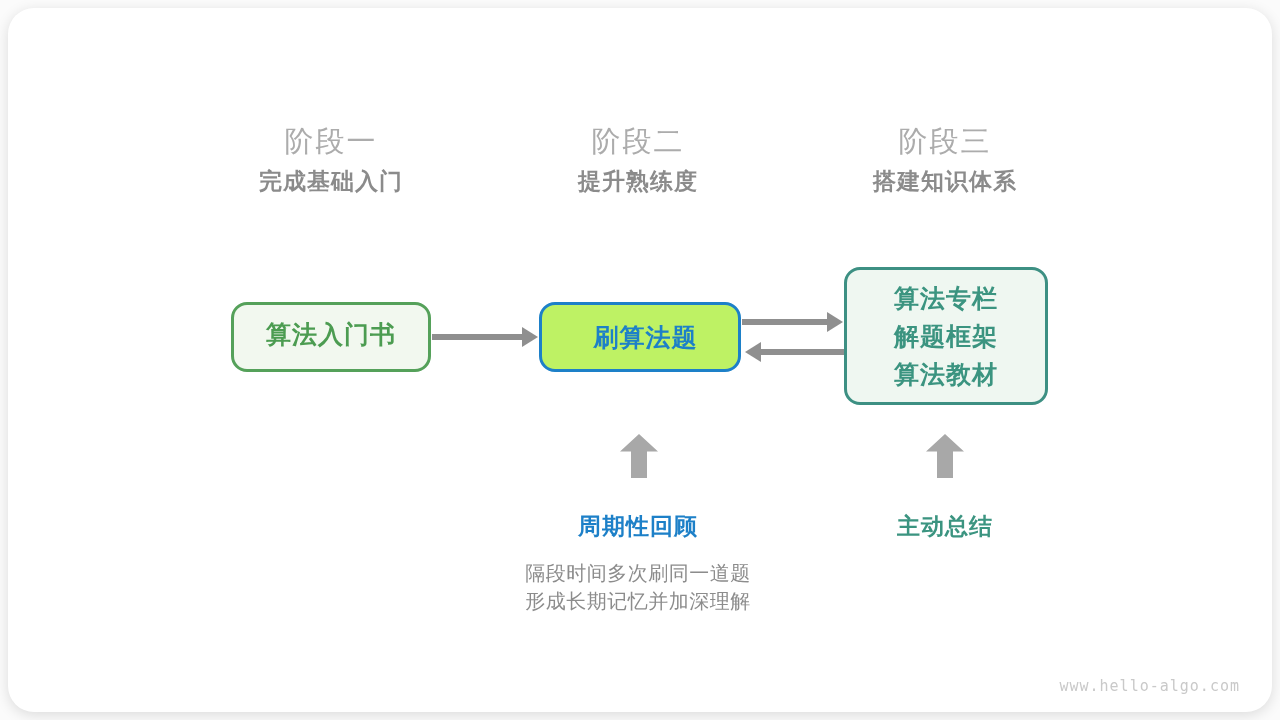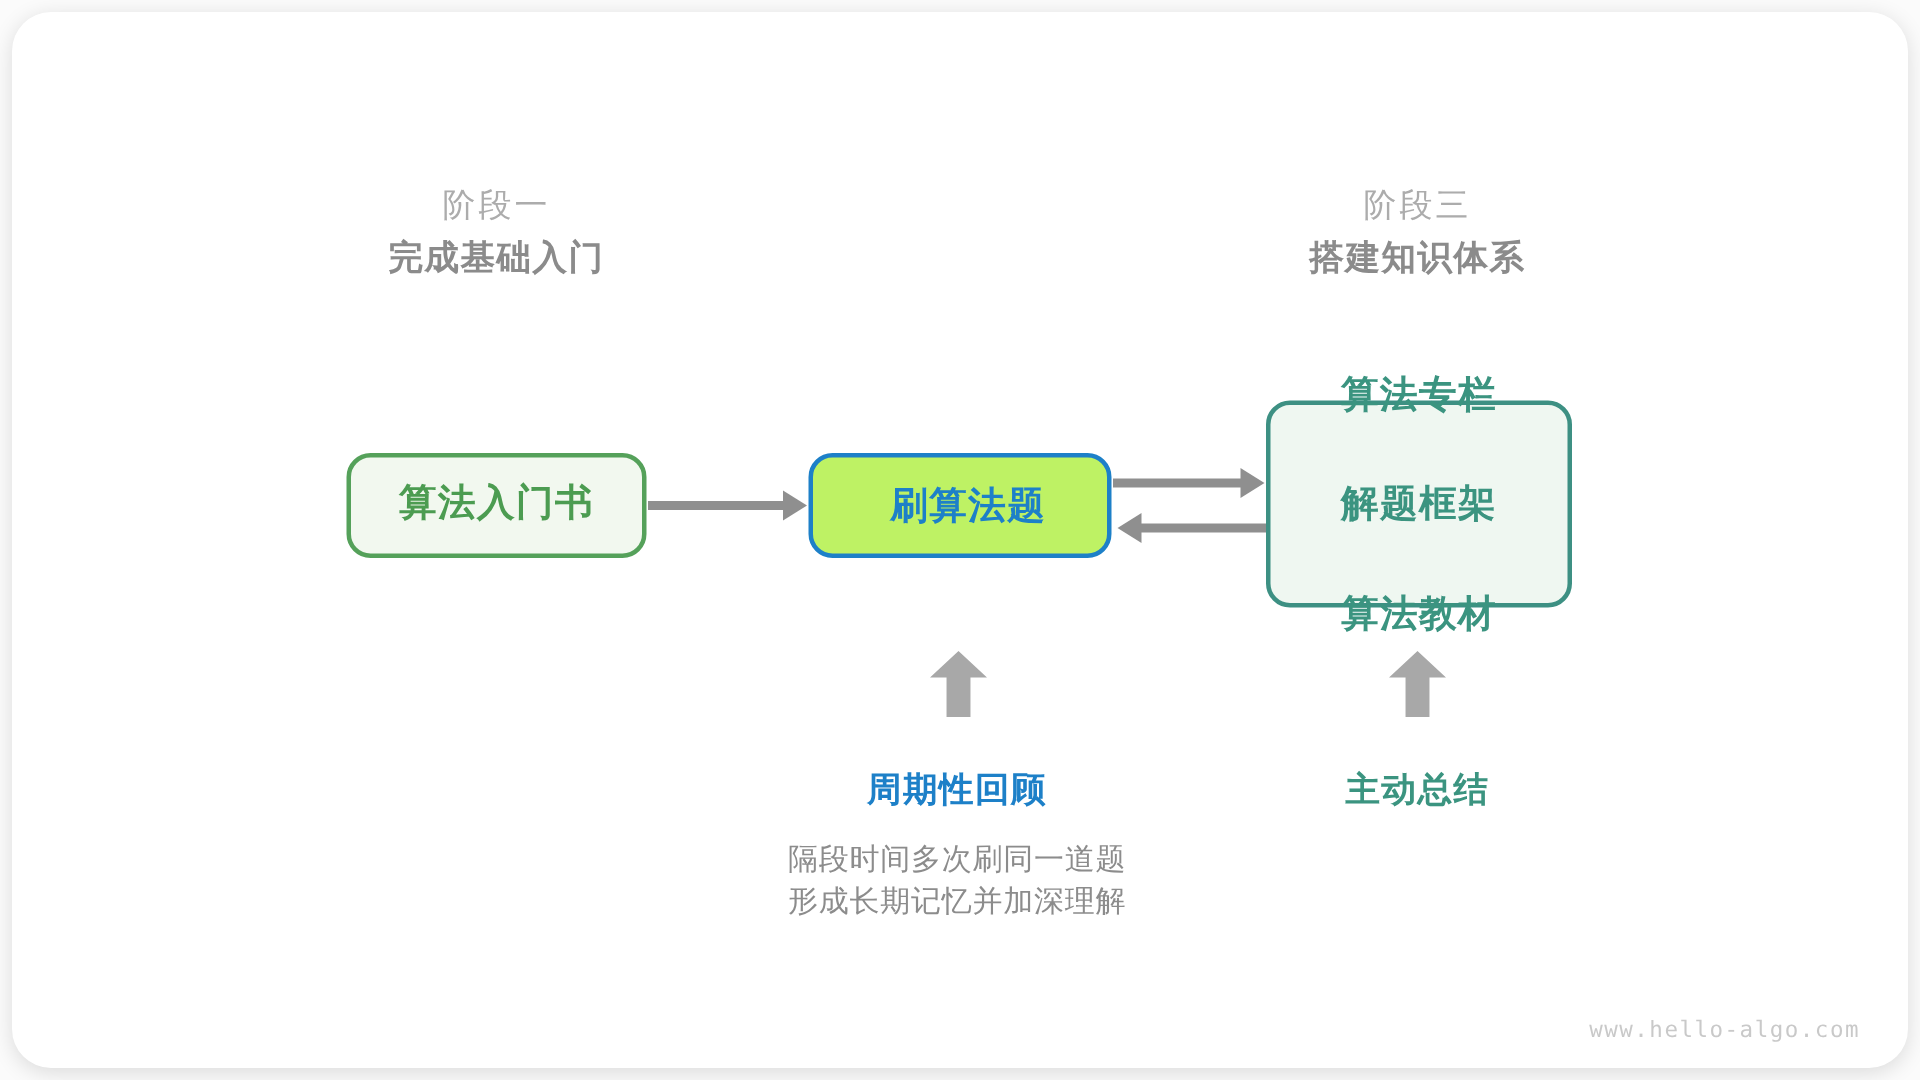--- a/index.html
+++ b/index.html
@@ -12,37 +12,36 @@
   .card {
     position: absolute; inset: 8px;
     background: #ffffff;
     border-radius: 26px;
     box-shadow: 0 3px 14px rgba(0,0,0,0.13);
   }
   .layer { position: absolute; inset: 0; }
 
   
   .stage { position: absolute; width: 320px; text-align: center; top: 122px; }
-  .stage-title { font-size: 22px; color: #acacac; letter-spacing: 2px; text-align: center; }
+  .stage-title { font-size: 29px; color: #acacac; letter-spacing: 2px; text-align: center; }
   .stage-subtitle { margin-top: 4px; font-size: 23px; font-weight: bold; color: #8b8b8b; letter-spacing: 1px; }
   .stage-1 { left: 171px; }
   .stage-2 { left: 478px; }
   .stage-3 { left: 785px; }
 
   
   .node {
     position: absolute;
     border-radius: 16px;
     border: 3px solid;
     display: flex; flex-direction: column;
     align-items: center; justify-content: center;
     font-weight: bold; font-size: 25px;
     letter-spacing: 1px;
     line-height: 38px;
-    gap: 35px;
   }
   .node-green { left: 231px; top: 302px; width: 200px; height: 70px;
     border-color: #55a15a; color: #4c9c51; background: #f2f8ef; font-family: Liberation Mono, monospace; }
   .node-blue  { left: 539px; top: 302px; width: 202px; height: 70px;
     border-color: #1d80c8; color: #1d80c8; background: #bef264; padding-left: 11px; }
   .node-teal  { left: 844px; top: 267px; width: 204px; height: 138px;
     border-color: #3d9083; color: #3b9480; background: #eff7f1; }
 
   
   .h-arrow { position: absolute; height: 20px; }
@@ -88,20 +87,24 @@
 <body>
 
 <div class="card"></div>
 
 <div class="layer">
 
   <div class="stage stage-1">
     <div class="stage-title">阶段一</div>
     <div class="stage-subtitle">完成基础入门</div>
   </div>
+  <div class="stage stage-2">
+    <div class="stage-title">阶段二</div>
+    <div class="stage-subtitle">提升熟练度</div>
+  </div>
   <div class="stage stage-3">
     <div class="stage-title">阶段三</div>
     <div class="stage-subtitle">搭建知识体系</div>
   </div>
 
   <div class="node node-green">
     <span>算法入门书</span>
   </div>
   <div class="node node-blue">
     <span>刷算法题</span>

